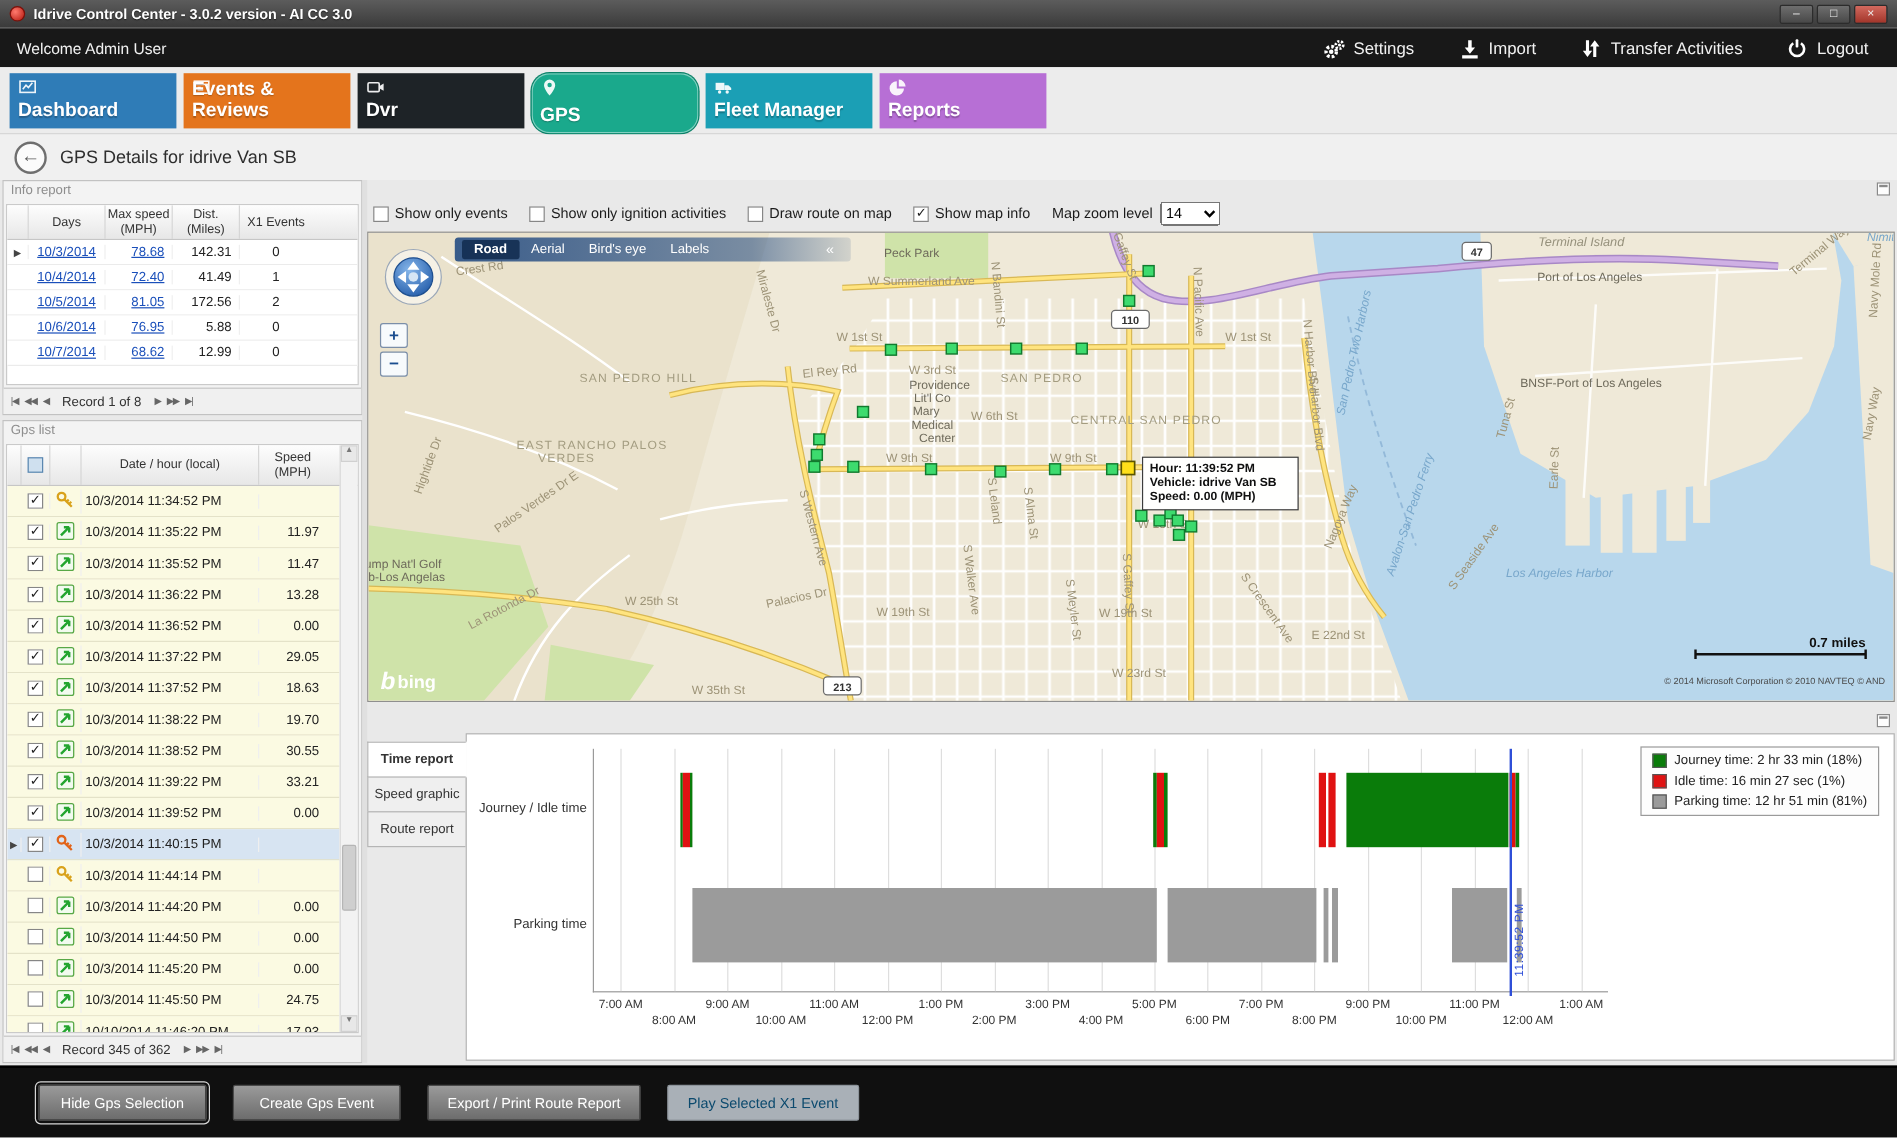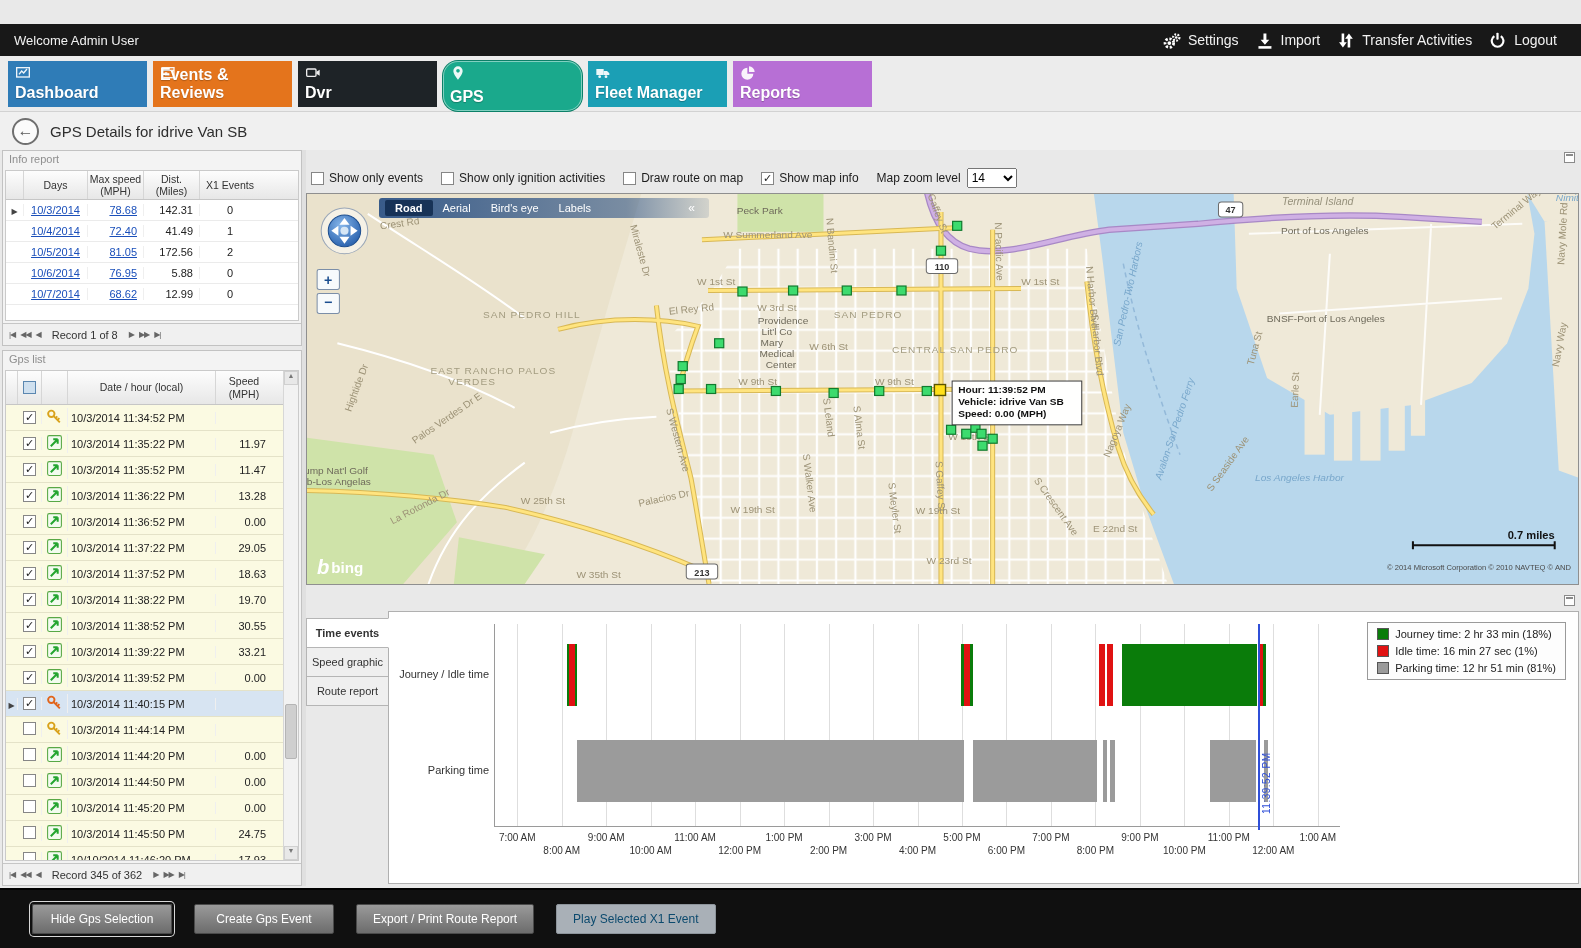--- a/index.html
+++ b/index.html
@@ -11,21 +11,21 @@
 .titlebar{position:absolute;left:0;top:0;right:0;height:24px;background:linear-gradient(#5c5c5c,#3a3a3a);display:flex;align-items:center;padding:0 8px;color:#fff;border-bottom:1px solid #2a2a2a}
 .title-icon{width:13px;height:13px;border-radius:50%;background:radial-gradient(circle at 35% 35%,#ff7a6e,#b3170d);border:1px solid #7d0f08;margin-right:7px;flex:none}
 .title-text{font-size:12px;font-weight:bold;text-shadow:0 1px 1px rgba(0,0,0,.6)}
 .win-btns{margin-left:auto;display:flex;gap:3px}
 .win-btn{width:28px;height:16px;background:linear-gradient(#6e6e6e,#484848);border:1px solid #2c2c2c;color:#eee;font-size:10px;line-height:14px;text-align:center;border-radius:2px;cursor:pointer}
 .win-btn.close{background:linear-gradient(#d2695e,#a2352a)}
 
 
 .menubar{position:absolute;top:24px;left:0;right:0;height:32px;background:#181818;display:flex;align-items:center;color:#fff;padding:0 14px}
 .welcome{font-size:13px;color:#f2f2f2}
-.menu-actions{margin-left:auto;display:flex;gap:16px;padding-right:10px}
+.menu-actions{margin-left:auto;display:flex;gap:36px;padding-right:10px}
 .menu-item{display:flex;align-items:center;gap:7px;font-size:14px;color:#f2f2f2;cursor:pointer}
 .menu-item svg{width:19px;height:19px;display:block}
 
 
 .navtiles{position:absolute;top:56px;left:0;right:0;height:56px;background:#ececec;display:flex;gap:6px;padding:5px 8px;border-bottom:1px solid #d2d2d2}
 .tile{width:139px;height:46px;position:relative;color:#fff;cursor:pointer;flex:none}
 .tile.active{height:50px;box-shadow:inset 0 0 0 1px rgba(255,255,255,.45),0 0 0 1px #0c8068}
 .tile-label{position:absolute;left:7px;bottom:5px;font-size:16px;font-weight:bold;text-shadow:0 1px 1px rgba(0,0,0,.25)}
 .tile-icon{position:absolute;left:5px;top:4px;width:20px;height:16px;opacity:.92}
 .tile-icon svg{width:100%;height:100%}
@@ -110,20 +110,29 @@
 .bottombar{position:absolute;left:0;right:0;bottom:0;height:60px;background:#101010;display:flex;align-items:center;gap:22px;padding:0 32px;border-top:2px solid #000}
 .bb-btn{min-width:140px;height:30px;background:linear-gradient(#9a9a9a,#6c6c6c);border:1px solid #4a4a4a;color:#fff;font-size:12px;padding:0 16px;border-radius:2px;cursor:pointer;font-family:inherit}
 .bb-btn.focused{box-shadow:0 0 0 2px #101010,0 0 0 3px #d8d8d8}
 .bb-btn.disabled{background:#a9b0b7;border-color:#8d949b;color:#0c4a6e}
 </style>
 </head>
 <body>
 
 <div id="app">
 
+  <div class="titlebar">
+    <span class="title-icon"></span>
+    <span class="title-text">Idrive Control Center - 3.0.2 version - AI CC 3.0</span>
+    <span class="win-btns" id="win-btns">
+        <span class="win-btn">–</span>
+        <span class="win-btn">□</span>
+        <span class="win-btn close">×</span>
+      </span>
+  </div>
 
   <div class="menubar">
     <span class="welcome">Welcome Admin User</span>
     <span class="menu-actions" id="menu-actions">
         <span class="menu-item">
           <span class="mi-icon">
             <svg viewBox="0 0 22 22">
               <circle cx="8.5" cy="14" r="5" fill="none" stroke="#fff" stroke-width="3.2" stroke-dasharray="2.6 2"></circle>
               <circle cx="8.5" cy="14" r="2.2" fill="#fff"></circle>
               <circle cx="16.5" cy="7.5" r="3.6" fill="none" stroke="#fff" stroke-width="2.6" stroke-dasharray="2 1.6"></circle>
@@ -714,21 +723,21 @@
         </div>
     </div>
 
     <div class="splitter-h"></div>
 
     <div class="chart-panel">
       <div class="panel-strip" style="top:0">
         <span class="max-btn"></span>
       </div>
       <div class="report-tabs" id="report-tabs">
-          <div class="rtab active">Time events</div>
+          <div class="rtab active">Time report</div>
           <div class="rtab">Speed graphic</div>
           <div class="rtab">Route report</div>
         </div>
       <div class="chart-box">
         <div id="row-labels">
             <div class="row-label" style="top: 56px;">Journey / Idle time</div>
             <div class="row-label" style="top: 152px;">Parking time</div>
           </div>
         <div class="plot" id="plot">
             <div class="gridline" style="left: 2.63158%;"></div>

